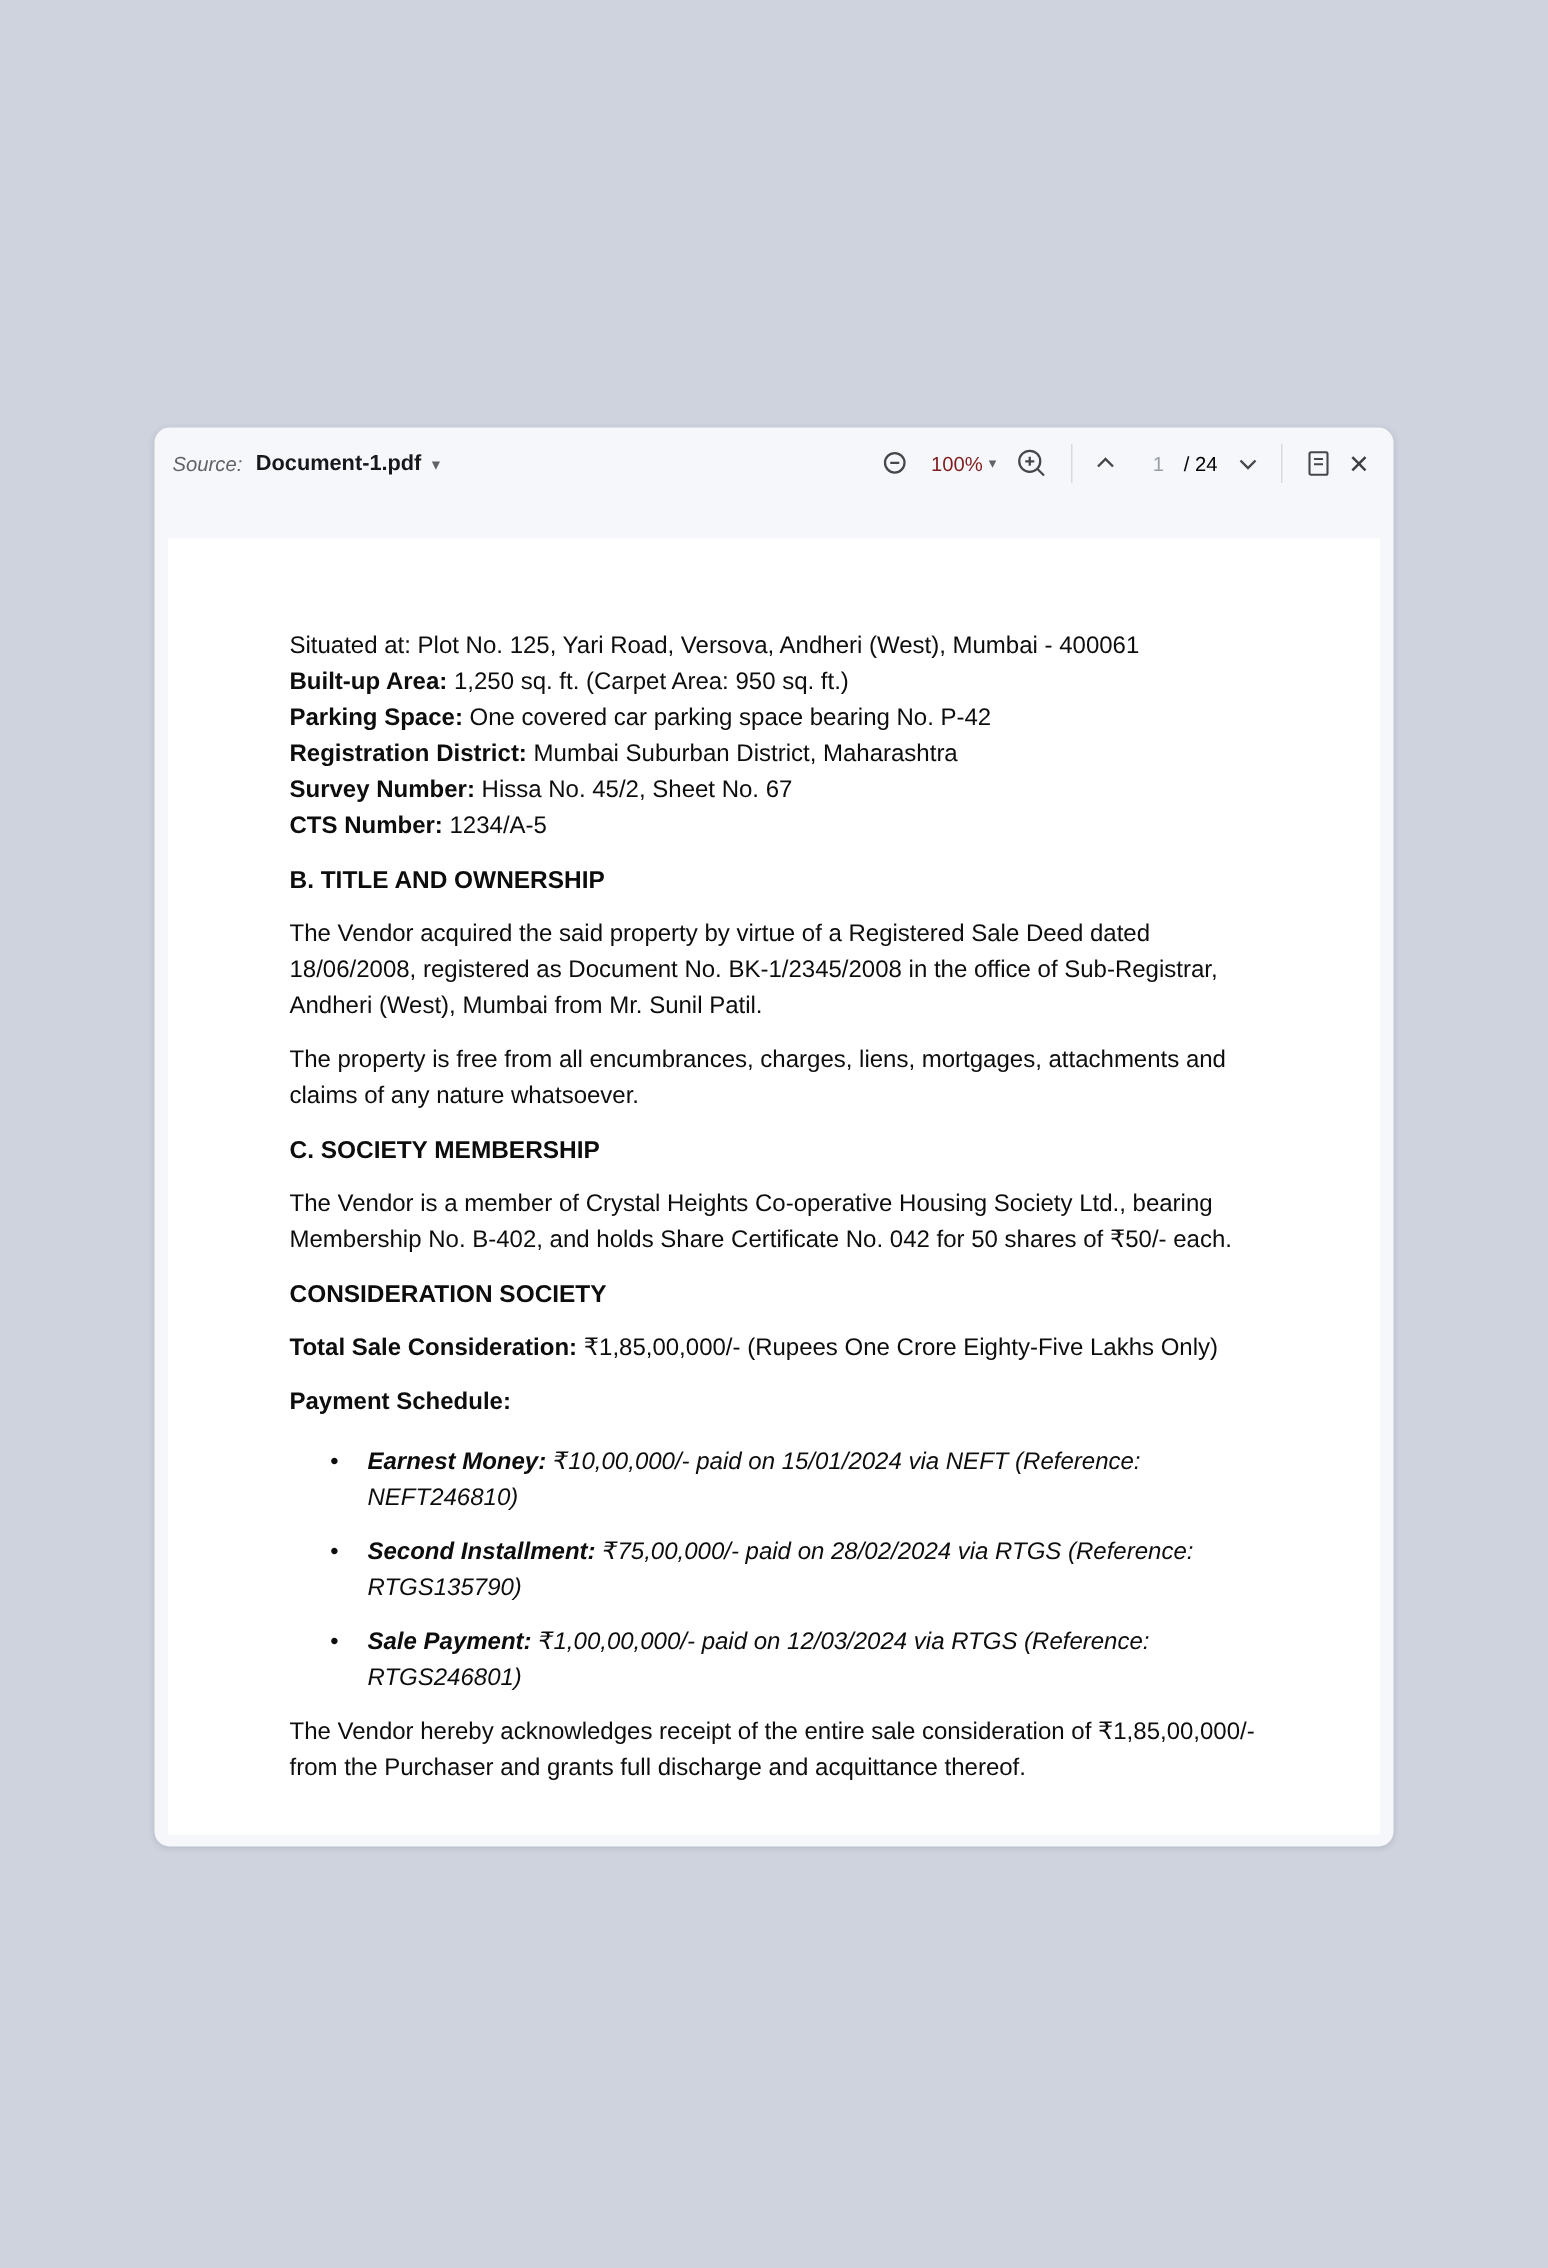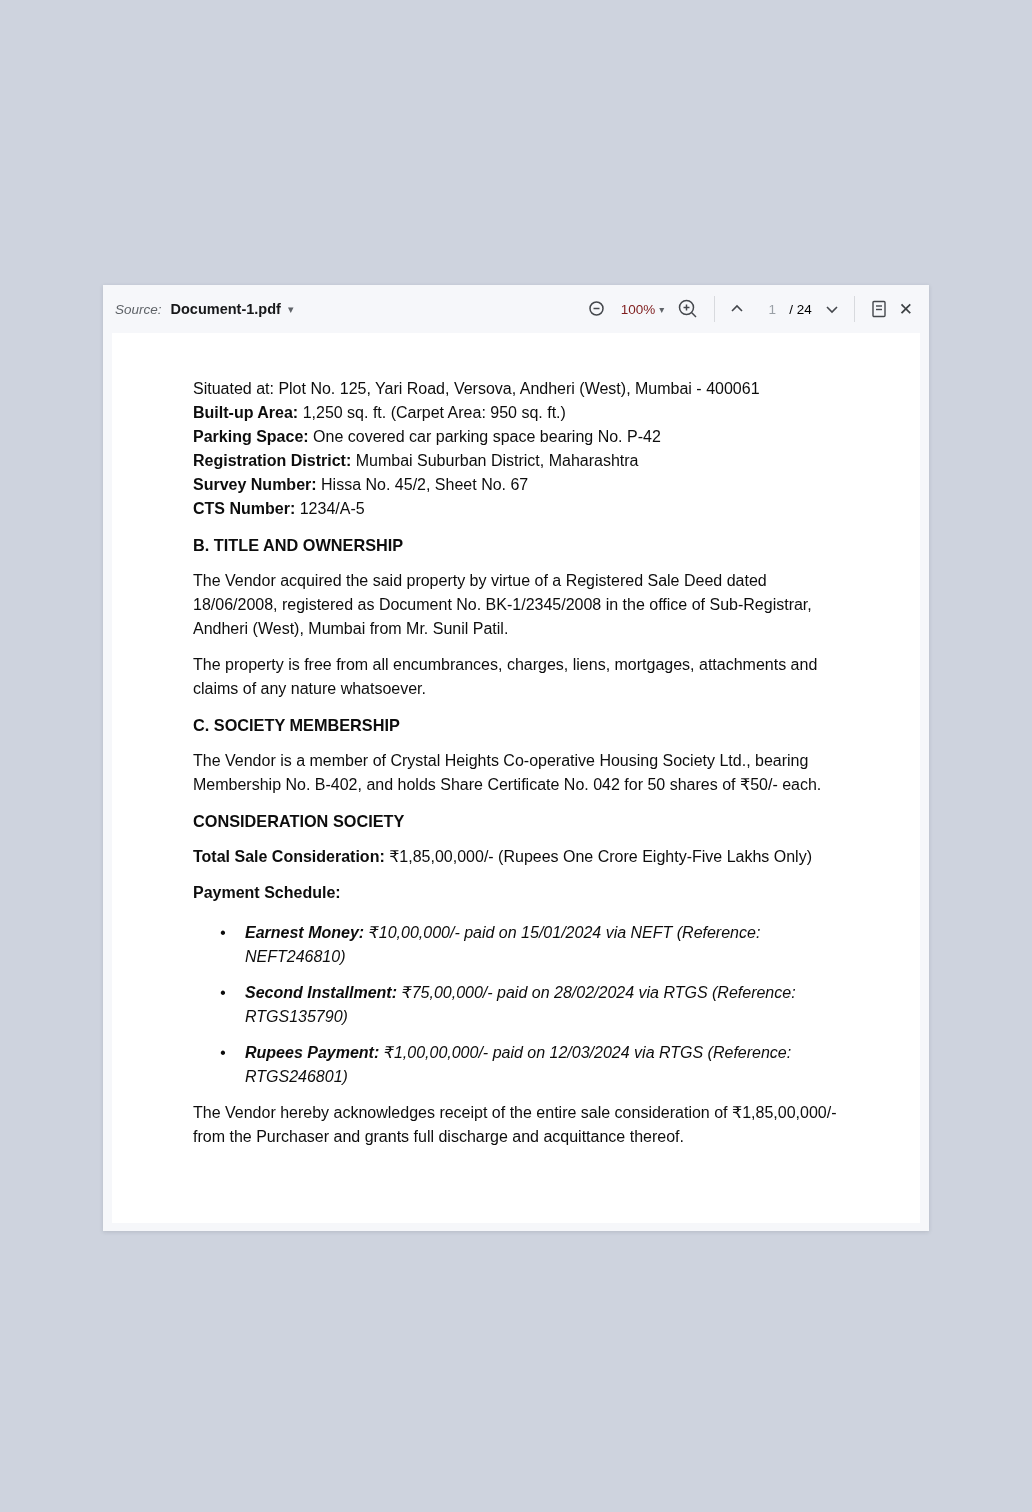--- a/index.html
+++ b/index.html
@@ -4,23 +4,23 @@
 <style>
   html,body{margin:0;padding:0;}
   body{
     width:1032px;height:1512px;position:relative;
     background:#ced3de;
     font-family:"Liberation Sans","DejaVu Sans",sans-serif;
     overflow:hidden;
   }
   .viewer{
     position:absolute;left:103px;top:285px;width:826px;height:946px;
-    background:#f6f7fa;border-radius:0;
+    background:#f6f7fa;border-radius:10px;
     box-shadow:0 1px 4px rgba(40,45,60,.15);
-    display:flex;flex-direction:column;box-sizing:border-box;
+    display:flex;flex-direction:column;box-sizing:border-box;gap:26px;
   }
   
   .toolbar{
     height:48px;flex:0 0 48px;display:flex;align-items:center;
     padding:0 16px 0 12px;box-sizing:border-box;color:#3c4043;
   }
   .tb-left{display:flex;align-items:center;}
   .src{font-style:italic;color:#5f6368;font-size:13.5px;margin-right:9px;}
   .fname{font-weight:bold;color:#17181a;font-size:14.5px;}
   .caret{color:#5f6368;font-size:11px;margin-left:7px;cursor:pointer;}
@@ -44,21 +44,21 @@
   .doc{
     flex:1;margin:0 9px 8px 9px;background:#ffffff;overflow:hidden;
   }
   .doc-content{
     padding:44px 65px 0 81px;
     font-size:16px;line-height:24px;color:#0d0d0d;
   }
   .detail{margin:0;}
   .detail strong, p strong, li strong{font-weight:bold;}
   .doc-content p{margin:0 0 12px 0;}
-  .doc-content .details-block{margin:0 0 12px 0;}
+  .doc-content .details-block{margin:16px 0 12px 0;}
   h3.dh{font-size:16.3px;font-weight:bold;margin:12px 0 12px 0;color:#0d0d0d;}
   p.bold{font-weight:bold;}
   ul.pay{list-style:none;margin:16px 0 12px 0;padding:0;font-style:italic;}
   ul.pay li{position:relative;padding-left:52px;margin:0 0 12px 0;}
   ul.pay li::before{content:"\2022";position:absolute;left:27px;top:0;}
 </style>
 </head>
 <body>
 
 <div class="viewer">
@@ -138,21 +138,21 @@
       <p>The Vendor is a member of Crystal Heights Co-operative Housing Society Ltd., bearing Membership No. B-402, and holds Share Certificate No. 042 for 50 shares of ₹50/- each.</p>
 
       <h3 class="dh">CONSIDERATION SOCIETY</h3>
       <p><strong>Total Sale Consideration:</strong><span> ₹1,85,00,000/- (Rupees One Crore Eighty-Five Lakhs Only)</span></p>
 
       <p class="bold">Payment Schedule:</p>
 
       <ul class="pay">
         <li><strong>Earnest Money:</strong><span> ₹10,00,000/- paid on 15/01/2024 via NEFT (Reference: NEFT246810)</span></li>
         <li><strong>Second Installment:</strong><span> ₹75,00,000/- paid on 28/02/2024 via RTGS (Reference: RTGS135790)</span></li>
-        <li><strong>Rupees Payment:</strong><span> ₹1,00,00,000/- paid on 12/03/2024 via RTGS (Reference: RTGS246801)</span></li>
+        <li><strong>Sale Payment:</strong><span> ₹1,00,00,000/- paid on 12/03/2024 via RTGS (Reference: RTGS246801)</span></li>
       </ul>
 
       <p>The Vendor hereby acknowledges receipt of the entire sale consideration of ₹1,85,00,000/- from the Purchaser and grants full discharge and acquittance thereof.</p>
 
     </div>
   </div>
 
 </div>
 
 </body></html>

